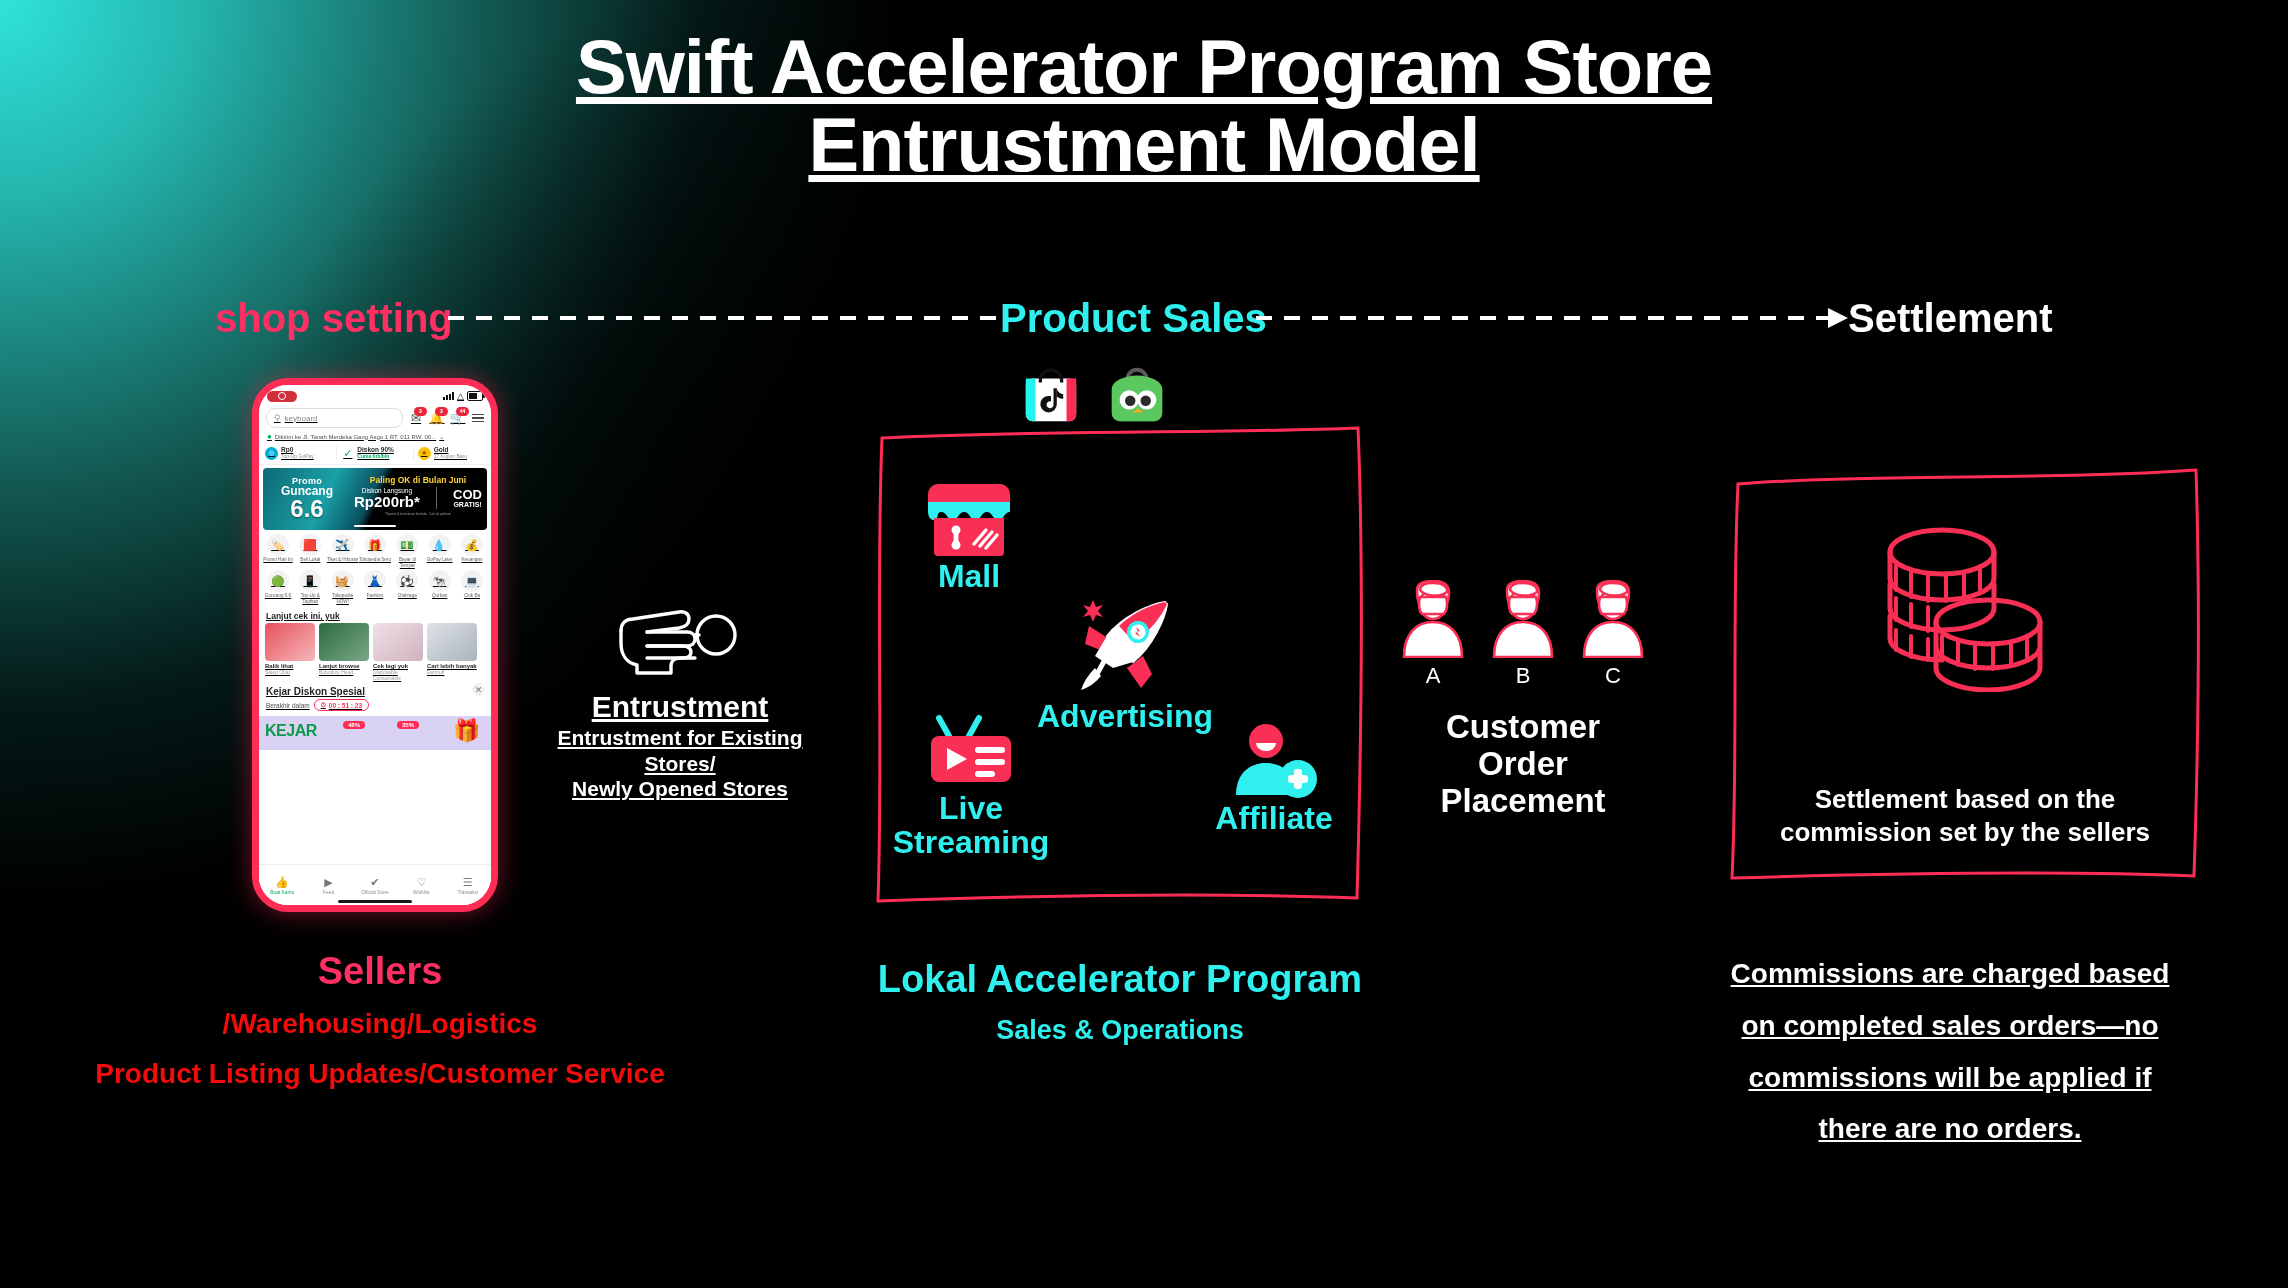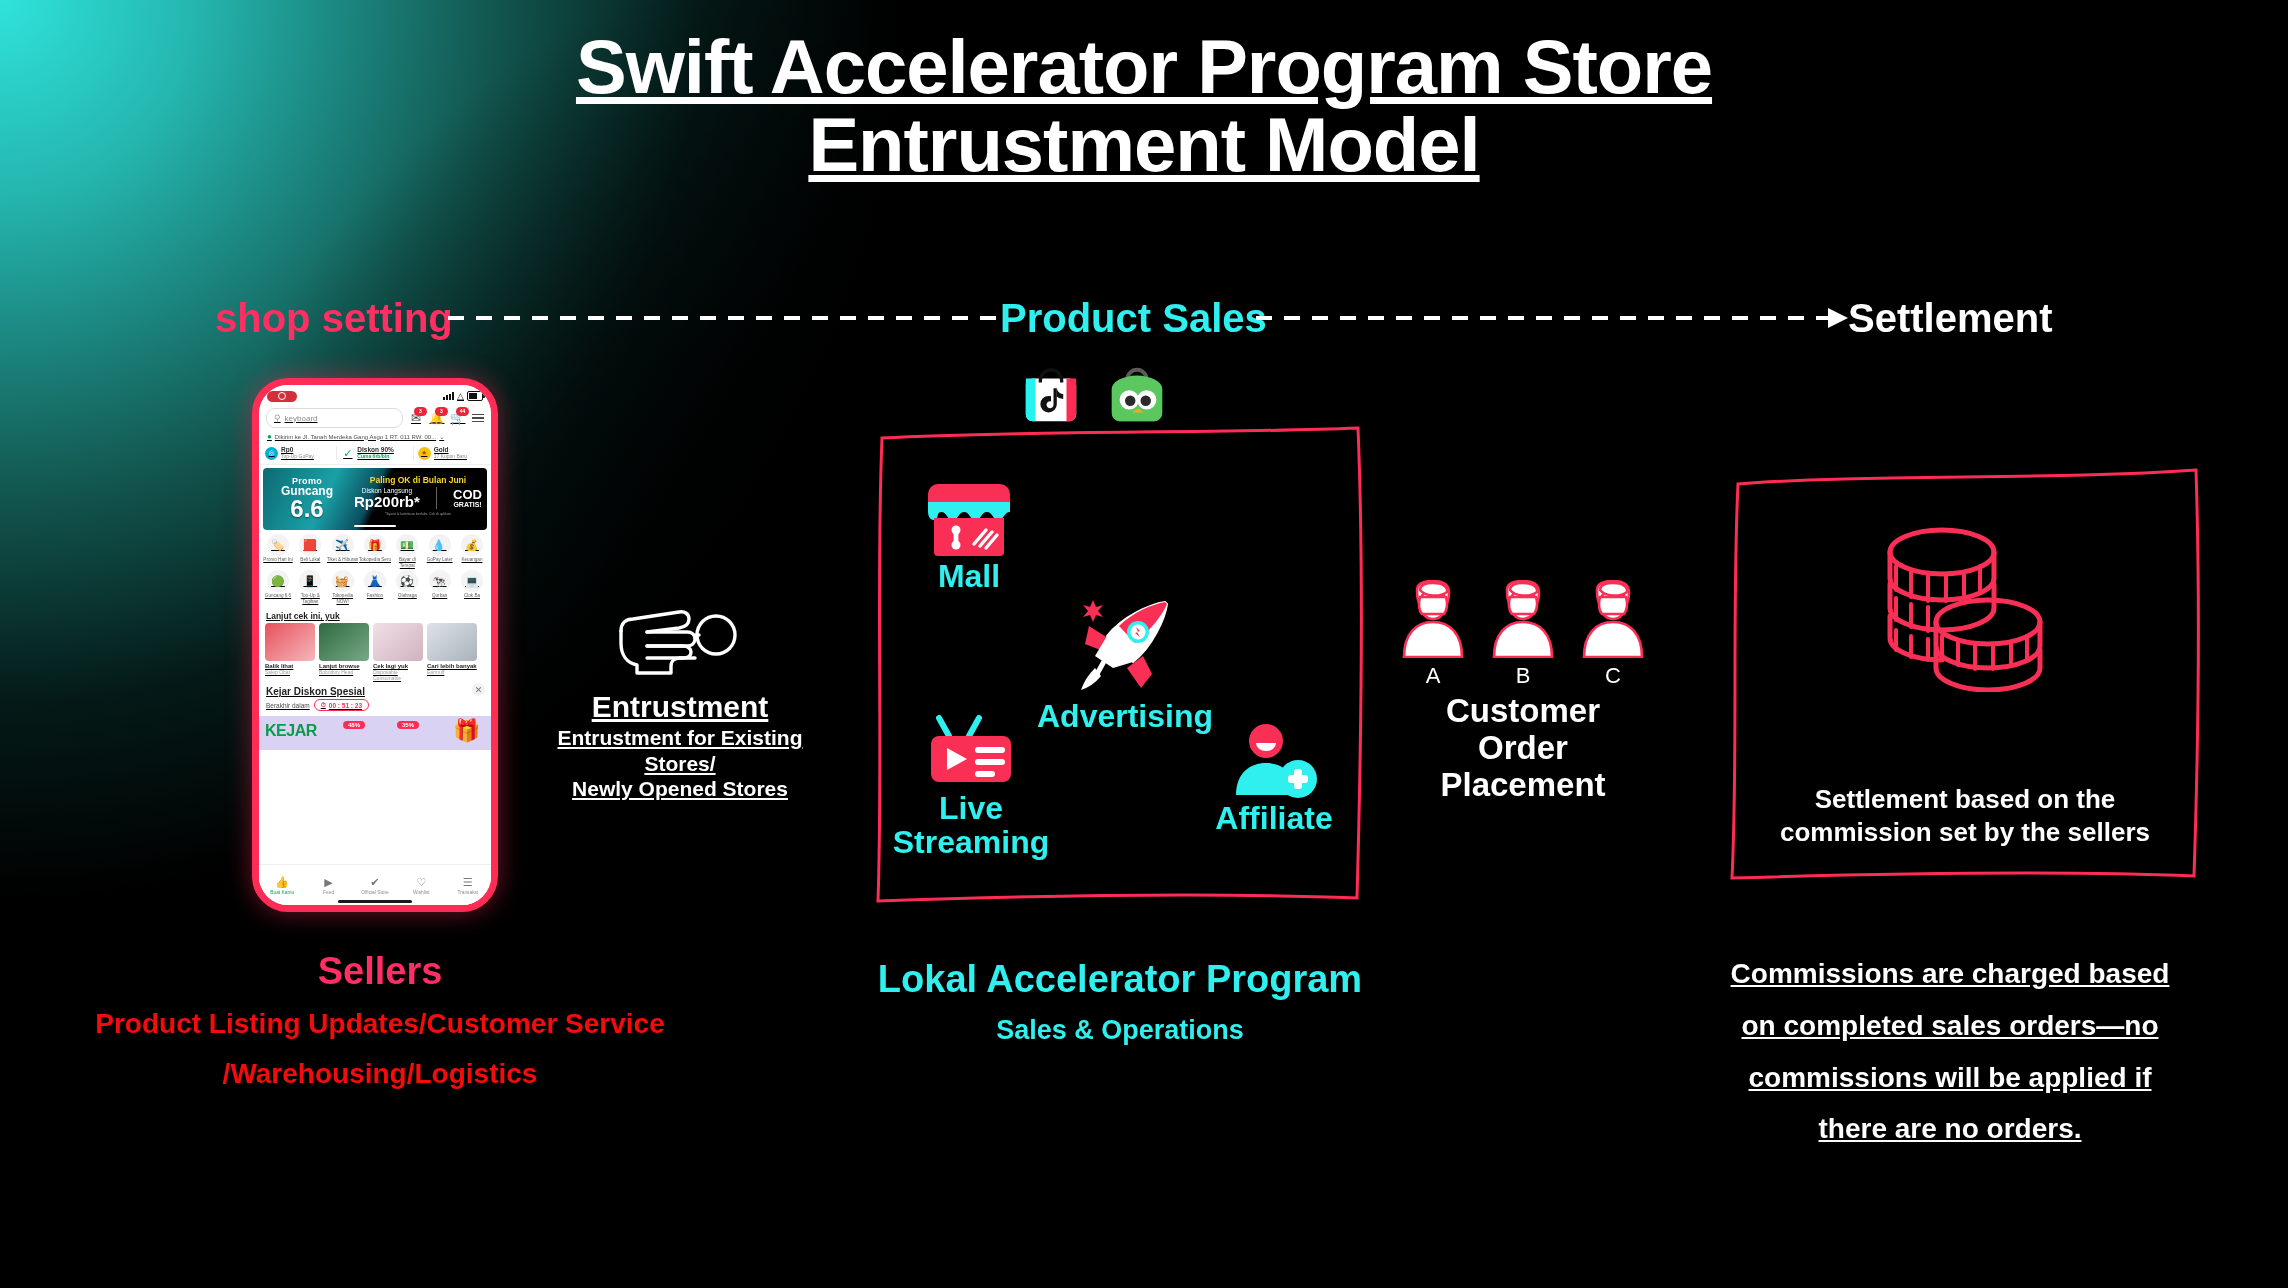--- a/index.html
+++ b/index.html
@@ -148,21 +148,21 @@
   #cg-adv{left:148px;top:172px;width:210px;}
   #cg-adv .ci{height:100px;}
   #cg-live{left:4px;top:290px;width:190px;}
   #cg-aff{right:8px;top:300px;width:170px;}
 
   
   #cust{top:580px;left:1378px;width:290px;text-align:center;}
   .crow{display:flex;justify-content:center;gap:12px;}
   .pers{width:78px;text-align:center;}
   .pers .pl{color:#fff;font-size:22px;margin-top:1px;}
-  #cust .ct2{color:#fff;font-size:33px;font-weight:bold;line-height:1.12;margin-top:4px;}
+  #cust .ct2{color:#fff;font-size:33px;font-weight:bold;line-height:1.12;margin-top:20px;}
 
   
   #setbox{top:466px;left:1726px;width:478px;height:414px;}
   #setbox svg.bd{position:absolute;inset:0;width:100%;height:100%;}
   #coins{position:absolute;left:50%;transform:translateX(-50%);top:56px;}
   #setcap{position:absolute;left:26px;right:26px;bottom:32px;color:#fff;font-size:26px;font-weight:bold;text-align:center;line-height:1.25;}
 
   
   #sellers{top:950px;left:30px;width:700px;text-align:center;}
   #sellers .s1{color:#ff2e63;font-size:38px;font-weight:bold;}
@@ -610,22 +610,22 @@
     </div>
     <div id="setcap">
       <div>Settlement based on the</div>
       <div>commission set by the sellers</div>
     </div>
   </div>
 
   <div class="lyr" id="sellers">
     <div class="s1">Sellers</div>
     <div class="s2">
+      <div>/Warehousing/Logistics</div>
       <div>Product Listing Updates/Customer Service</div>
-      <div>/Warehousing/Logistics</div>
     </div>
   </div>
 
   <div class="lyr" id="swift">
     <div class="w1">Lokal Accelerator Program</div>
     <div class="w2">Sales &amp; Operations</div>
   </div>
 
   <div class="lyr" id="commission">
     <div>Commissions are charged based</div>

